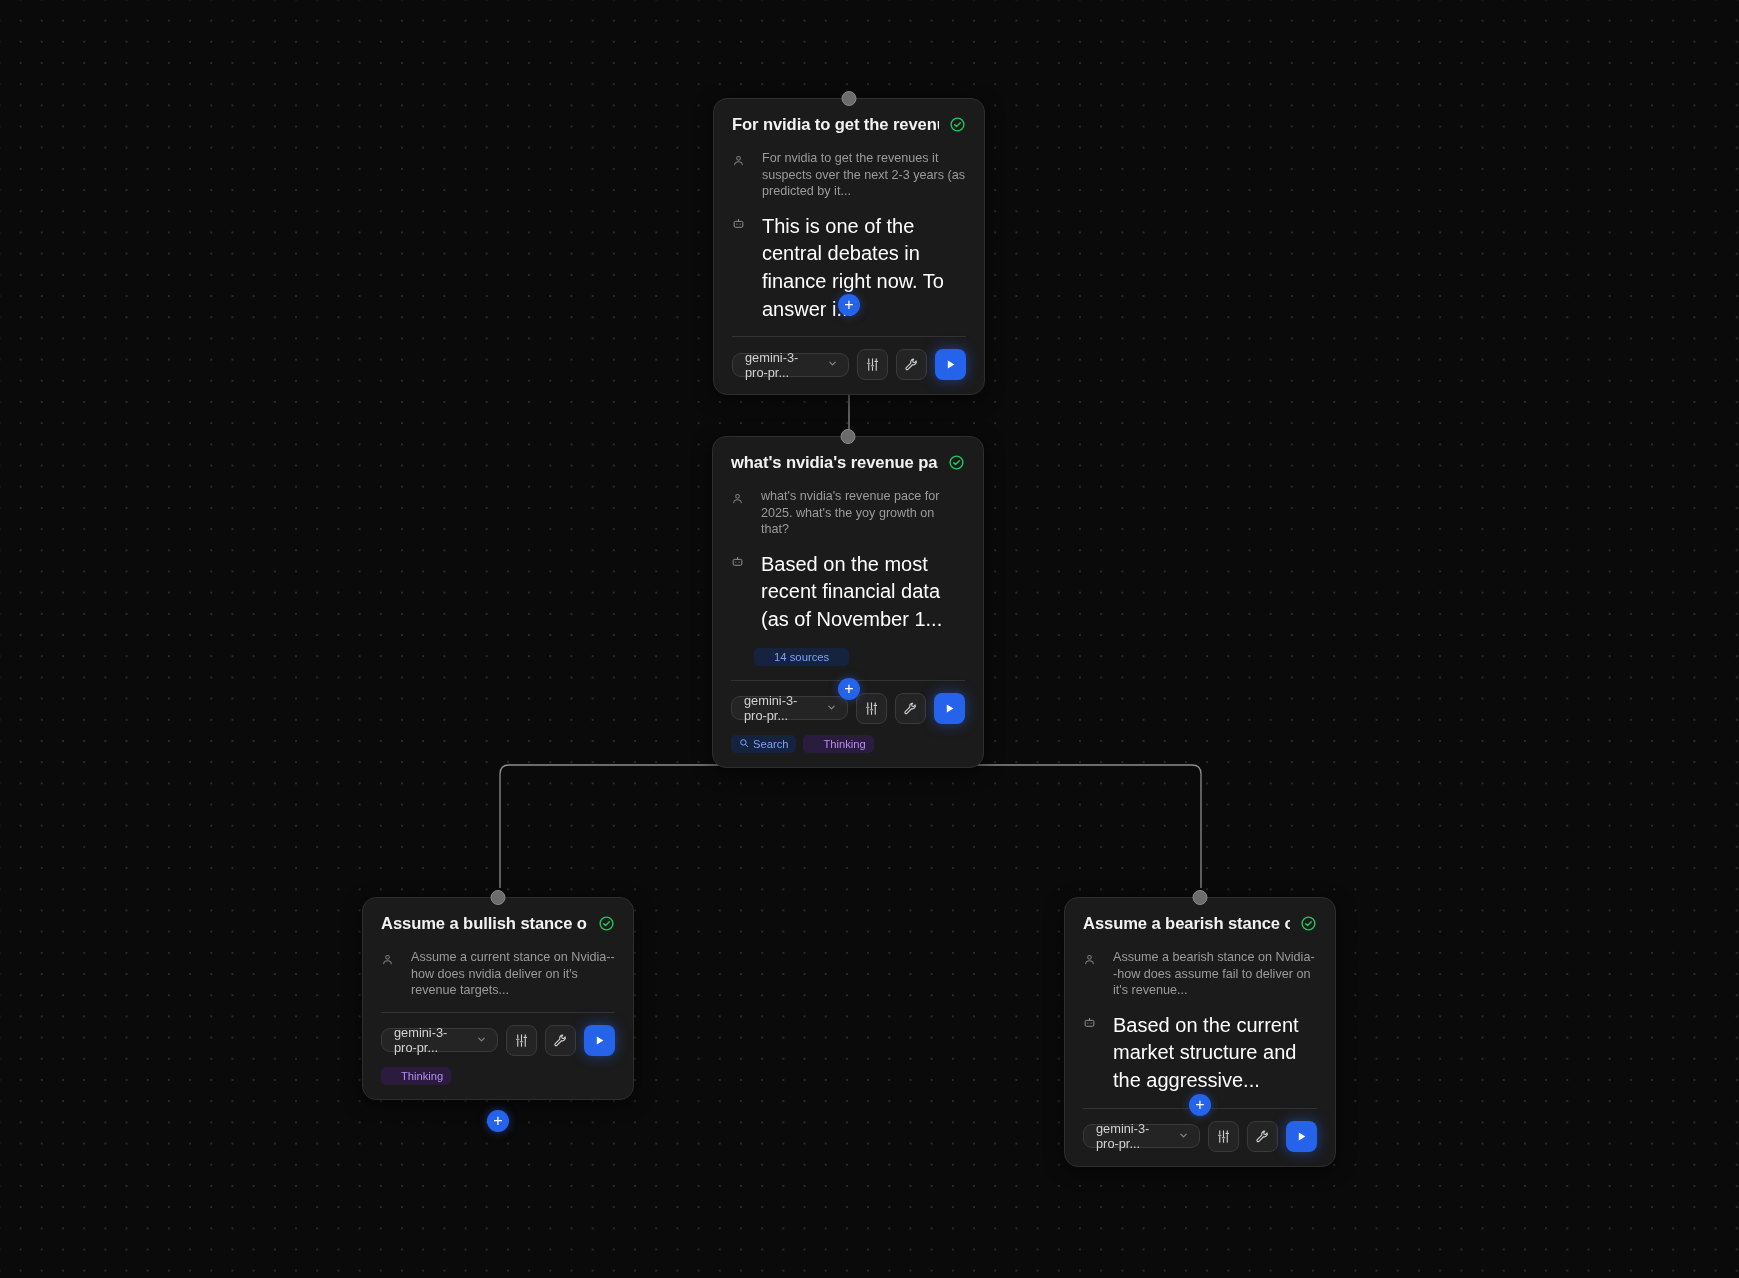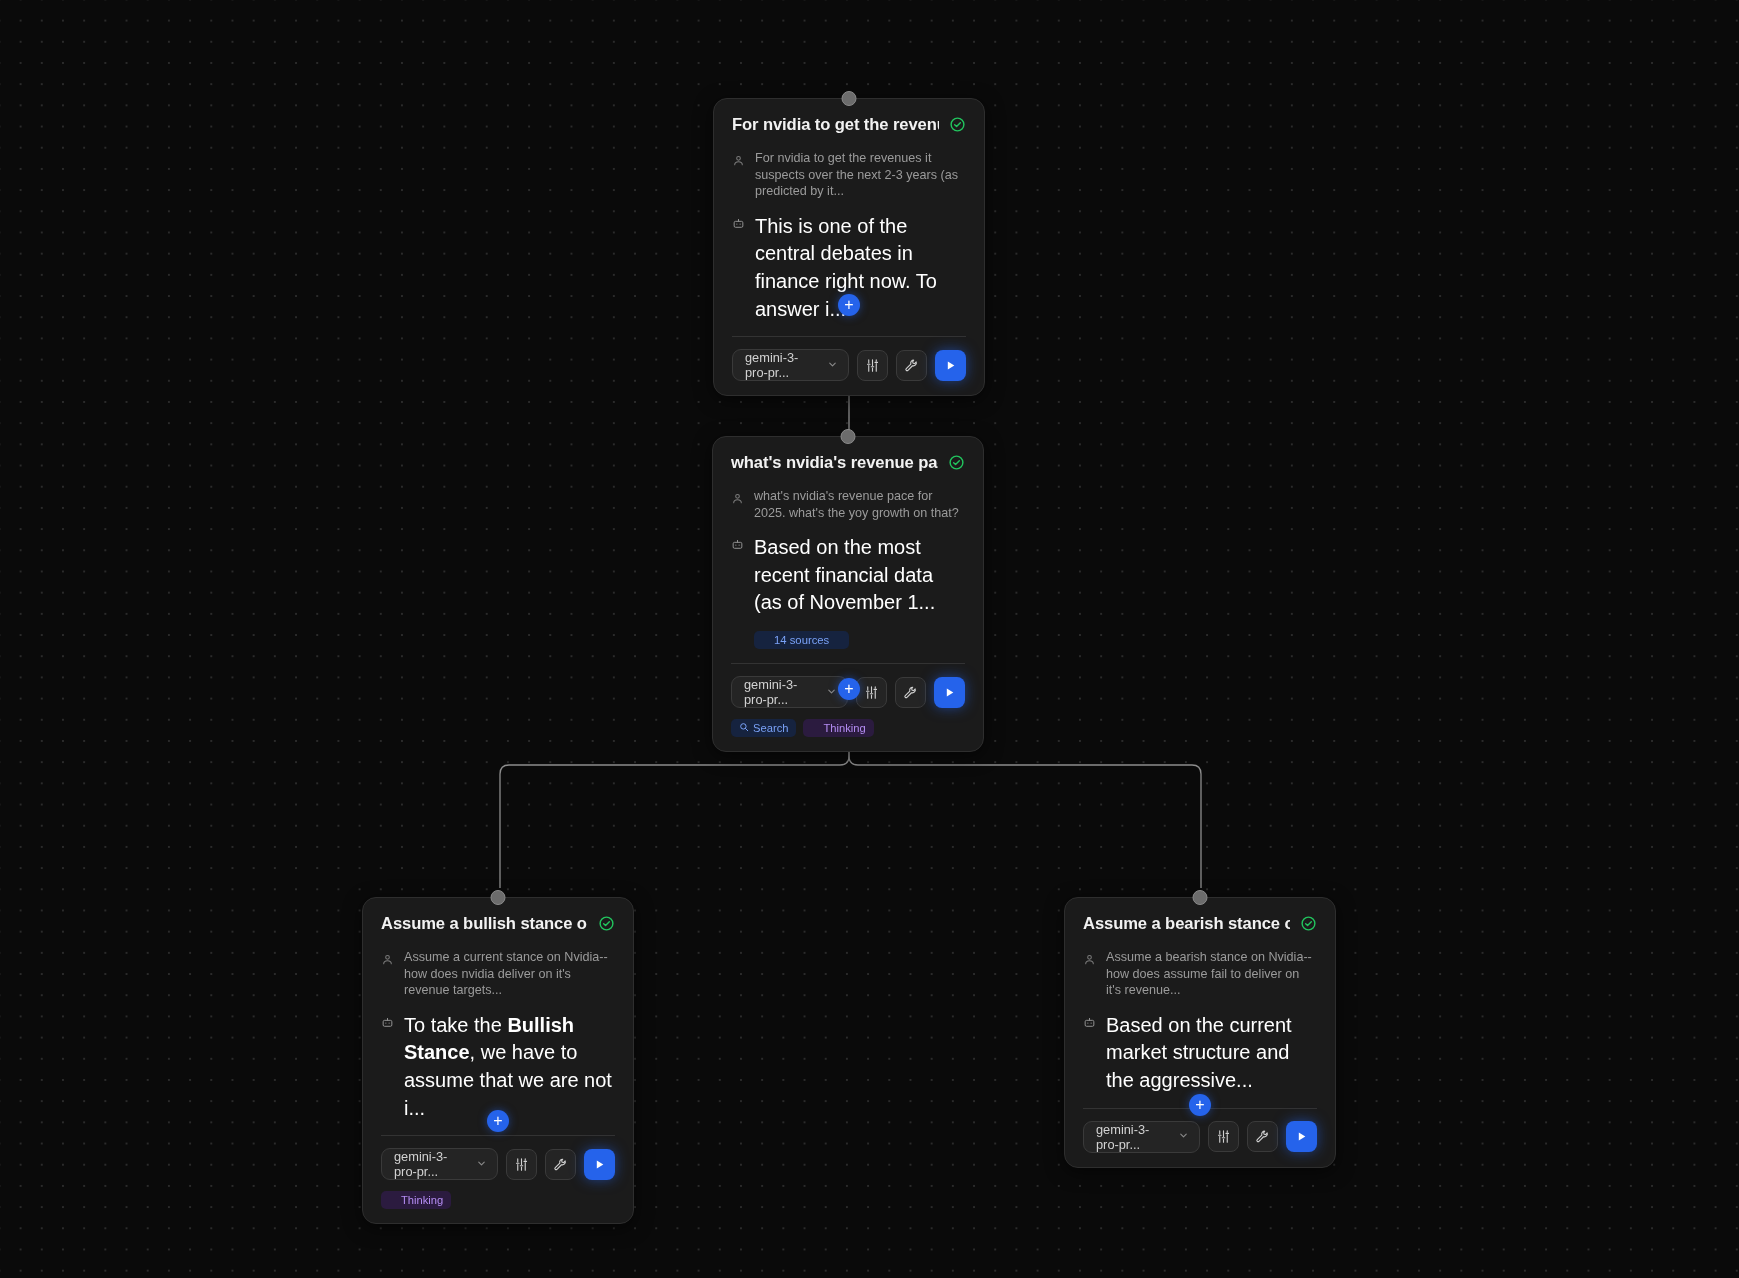--- a/index.html
+++ b/index.html
@@ -40,21 +40,21 @@
     display: flex; align-items: flex-start; justify-content: space-between;
     gap: 10px; margin-bottom: 13px;
   }
   .node-title {
     color: #f2f2f2; font-size: 16.6px; font-weight: 700;
     letter-spacing: -0.1px; line-height: 1.25;
     white-space: nowrap; overflow: hidden;
   }
   .status-icon { flex: 0 0 auto; margin-top: 1px; }
 
-  .msg { display: flex; gap: 10px; margin-bottom: 13px; }
+  .msg { display: flex; gap: 17px; margin-bottom: 13px; }
   .msg-ico { flex: 0 0 13px; margin-top: 3px; opacity: .75; }
   .msg.user .txt {
     color: #9b9b9b; font-size: 12.6px; line-height: 1.32;
   }
   .msg.bot .txt {
     color: #ffffff; font-size: 20px; line-height: 1.38; font-weight: 400;
   }
   .msg.bot .txt b { font-weight: 700; }
 
   .sources-badge {
@@ -65,21 +65,21 @@
     margin: -4px 0 12px 23px;
   }
 
   .divider { height: 1px; background: #333333; margin: 2px 0 12px 0; }
 
   .toolbar { display: flex; align-items: center; gap: 8px; }
   .model-select {
     flex: 1 1 auto;
     display: flex; align-items: center; justify-content: space-between;
     background: #242424; border: 1px solid #3a3a3a;
-    border-radius: 9px; height: 32px; padding: 0 10px 0 12px;
+    border-radius: 9px; height: 24px; padding: 0 10px 0 12px;
     color: #d3d3d3; font-size: 12.8px;
     max-width: 128px;
   }
   .model-select .chev { opacity: .65; margin-left: 6px; }
   .icon-btn {
     flex: 0 0 auto;
     width: 31px; height: 31px;
     background: #242424; border: 1px solid #3a3a3a;
     border-radius: 8px;
     display: flex; align-items: center; justify-content: center;
@@ -292,31 +292,20 @@
     </div>
     <div class="msg user">
       <span class="msg-ico">
         <svg width="13" height="13" viewBox="0 0 24 24" fill="none" stroke="#9b9b9b" stroke-width="1.9">
           <circle cx="12" cy="8" r="3.4"></circle>
             <path d="M5 20c0-3.6 3.1-5.6 7-5.6s7 2 7 5.6" stroke-linecap="round"></path>
         </svg>
       </span>
       <span class="txt">Assume a current stance on Nvidia--how does nvidia deliver on it's revenue targets...</span>
     </div>
-    <div class="msg bot">
-      <span class="msg-ico">
-        <svg width="13" height="13" viewBox="0 0 24 24" fill="none" stroke="#bdbdbd" stroke-width="1.8">
-          <rect x="4" y="8" width="16" height="11" rx="2.5"></rect>
-            <path d="M12 4.5v3.2" stroke-linecap="round"></path>
-          <circle cx="9" cy="13" r="1.1" fill="#bdbdbd" stroke="none"></circle>
-            <circle cx="15" cy="13" r="1.1" fill="#bdbdbd" stroke="none"></circle>
-        </svg>
-      </span>
-      <span class="txt"><span>To take the </span><b>Bullish Stance</b><span>, we have to assume that we are not i...</span></span>
-    </div>
     <div class="divider"></div>
     <div class="toolbar">
       <div class="model-select">
         <span>gemini-3-pro-pr...</span>
         <span class="chev">
           <svg width="11" height="11" viewBox="0 0 24 24" fill="none" stroke="#c0c0c0" stroke-width="2.4">
               <path d="M6 9l6 6 6-6" stroke-linecap="round" stroke-linejoin="round"></path>
             </svg>
         </span>
       </div>

